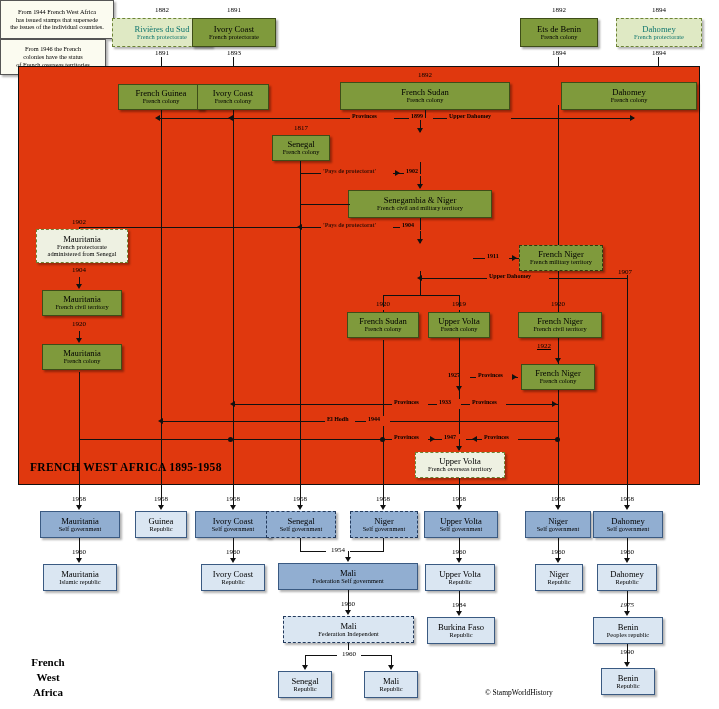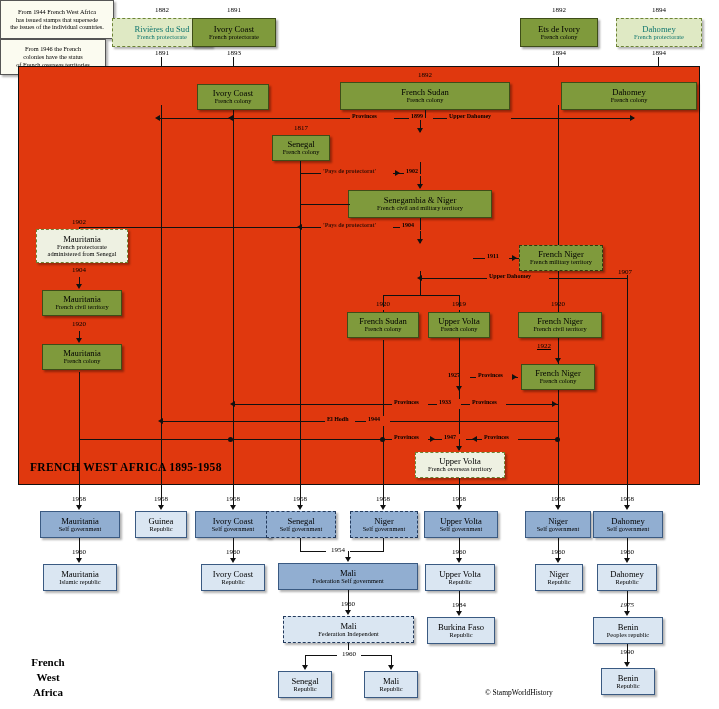--- a/index.html
+++ b/index.html
@@ -81,21 +81,21 @@
 
   <div class="yr" style="left:192px;top:6px;width:84px;">1891</div>
   <div class="node olive" style="left:192px;top:18px;width:84px;height:29px;">
     <span class="t1">Ivory Coast</span>
     <span class="t2">French protectorate</span>
   </div>
   <div class="yr" style="left:192px;top:49px;width:84px;">1893</div>
 
   <div class="yr" style="left:520px;top:6px;width:78px;">1892</div>
   <div class="node olive" style="left:520px;top:18px;width:78px;height:29px;">
-    <span class="t1">Ets de Ivory</span>
+    <span class="t1">Ets de Benin</span>
     <span class="t2">French colony</span>
   </div>
   <div class="yr" style="left:520px;top:49px;width:78px;">1894</div>
 
   <div class="yr" style="left:616px;top:6px;width:86px;">1894</div>
   <div class="node paleg" style="left:616px;top:18px;width:86px;height:29px;">
     <span class="t1">Dahomey</span>
     <span class="t2">French protectorate</span>
   </div>
   <div class="yr" style="left:616px;top:49px;width:86px;">1894</div>
@@ -113,20 +113,24 @@
 
   <div class="ln vl" style="left:79px;top:372px;height:113px;"></div>
   <div class="ln vl" style="left:161px;top:105px;height:380px;"></div>
   <div class="ln vl" style="left:233px;top:105px;height:380px;"></div>
   <div class="ln vl" style="left:300px;top:160px;height:325px;"></div>
   <div class="ln vl" style="left:383px;top:340px;height:145px;"></div>
   <div class="ln vl" style="left:459px;top:340px;height:110px;"></div>
   <div class="ln vl" style="left:558px;top:105px;height:380px;"></div>
   <div class="ln vl" style="left:627px;top:275px;height:210px;"></div>
 
+  <div class="node olive" style="left:118px;top:84px;width:86px;height:26px;">
+    <span class="t1">French Guinea</span>
+    <span class="t2">French colony</span>
+  </div>
   <div class="node olive" style="left:197px;top:84px;width:72px;height:26px;">
     <span class="t1">Ivory Coast</span>
     <span class="t2">French colony</span>
   </div>
   <div class="yr" style="left:340px;top:71px;width:170px;">1892</div>
   <div class="node olive" style="left:340px;top:82px;width:170px;height:28px;">
     <span class="t1">French Sudan</span>
     <span class="t2">French colony</span>
   </div>
   <div class="node olive" style="left:561px;top:82px;width:136px;height:28px;">

